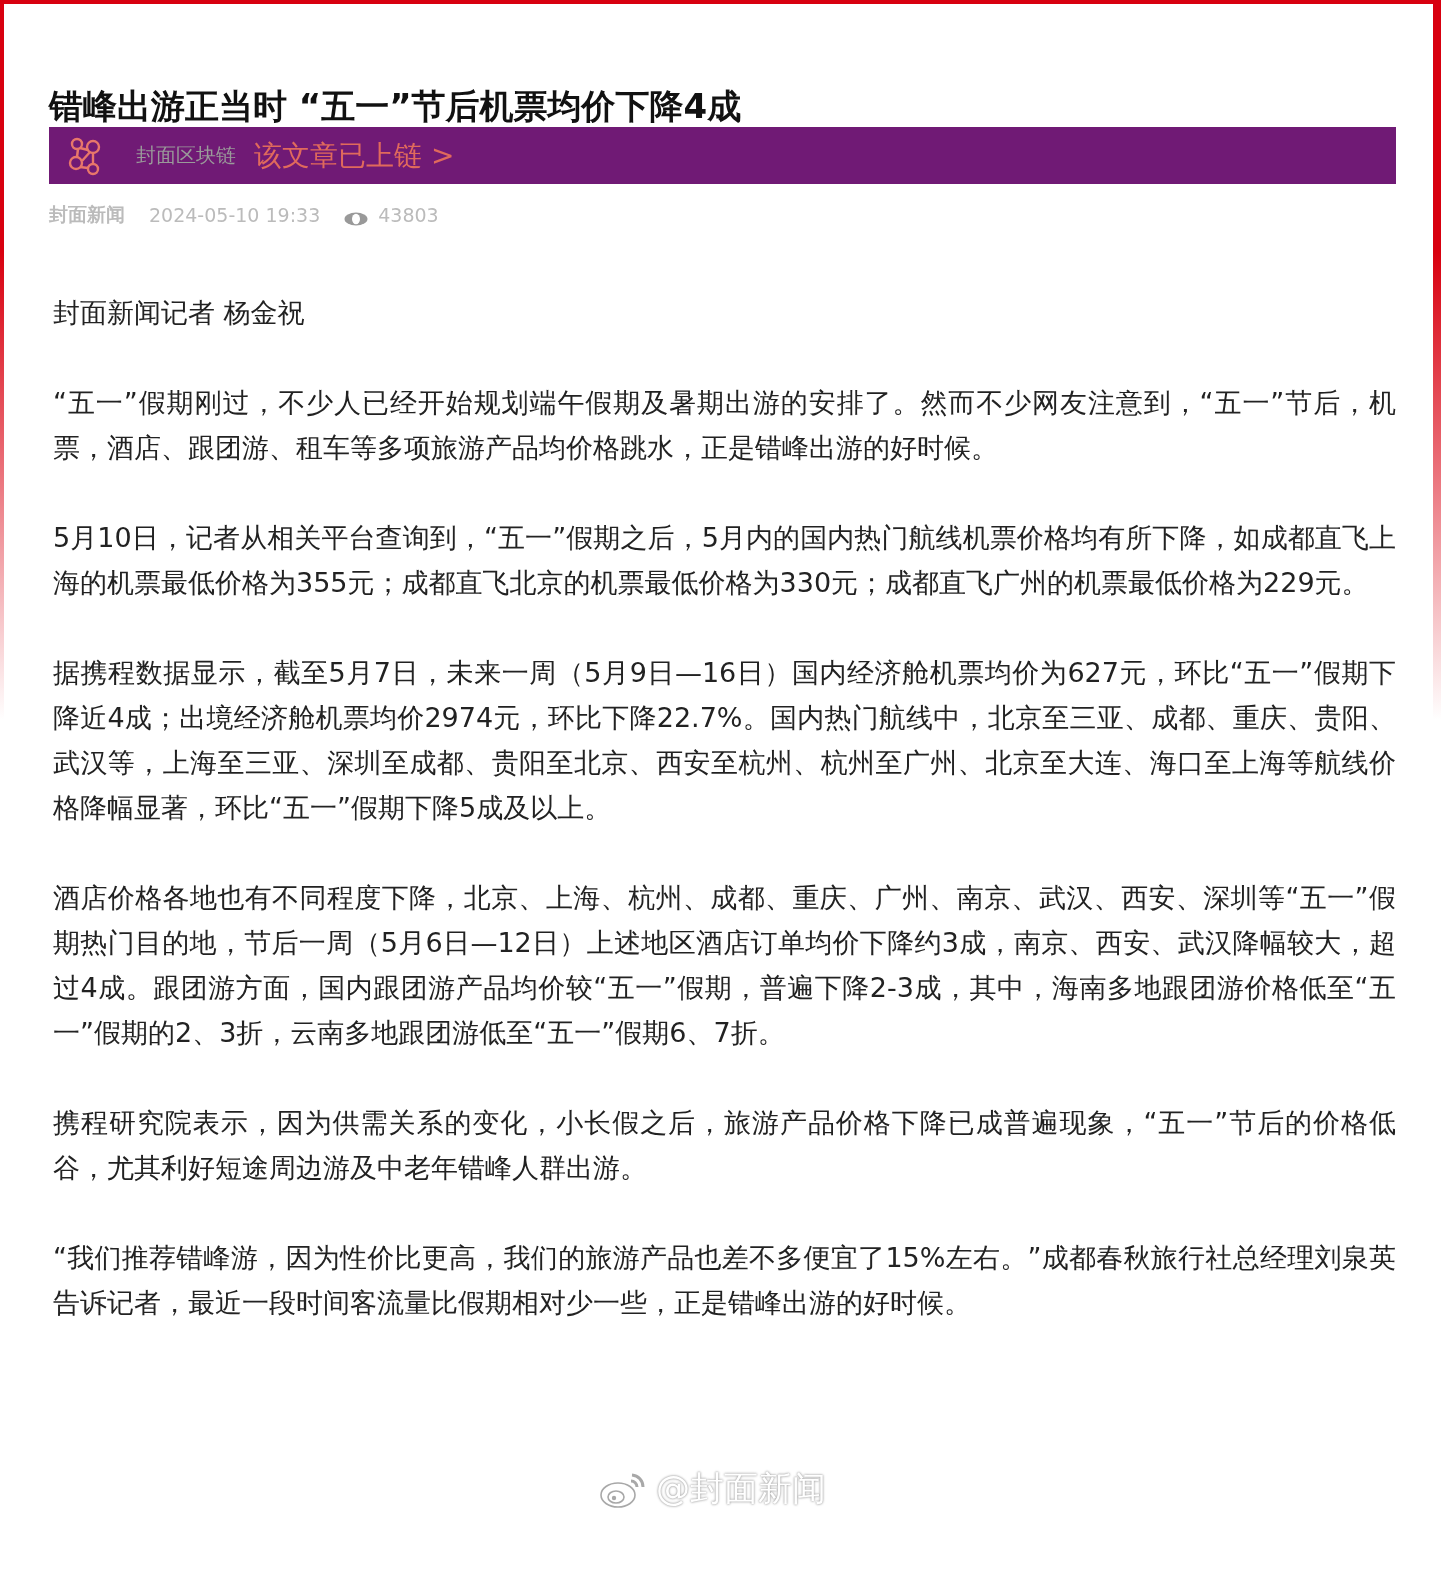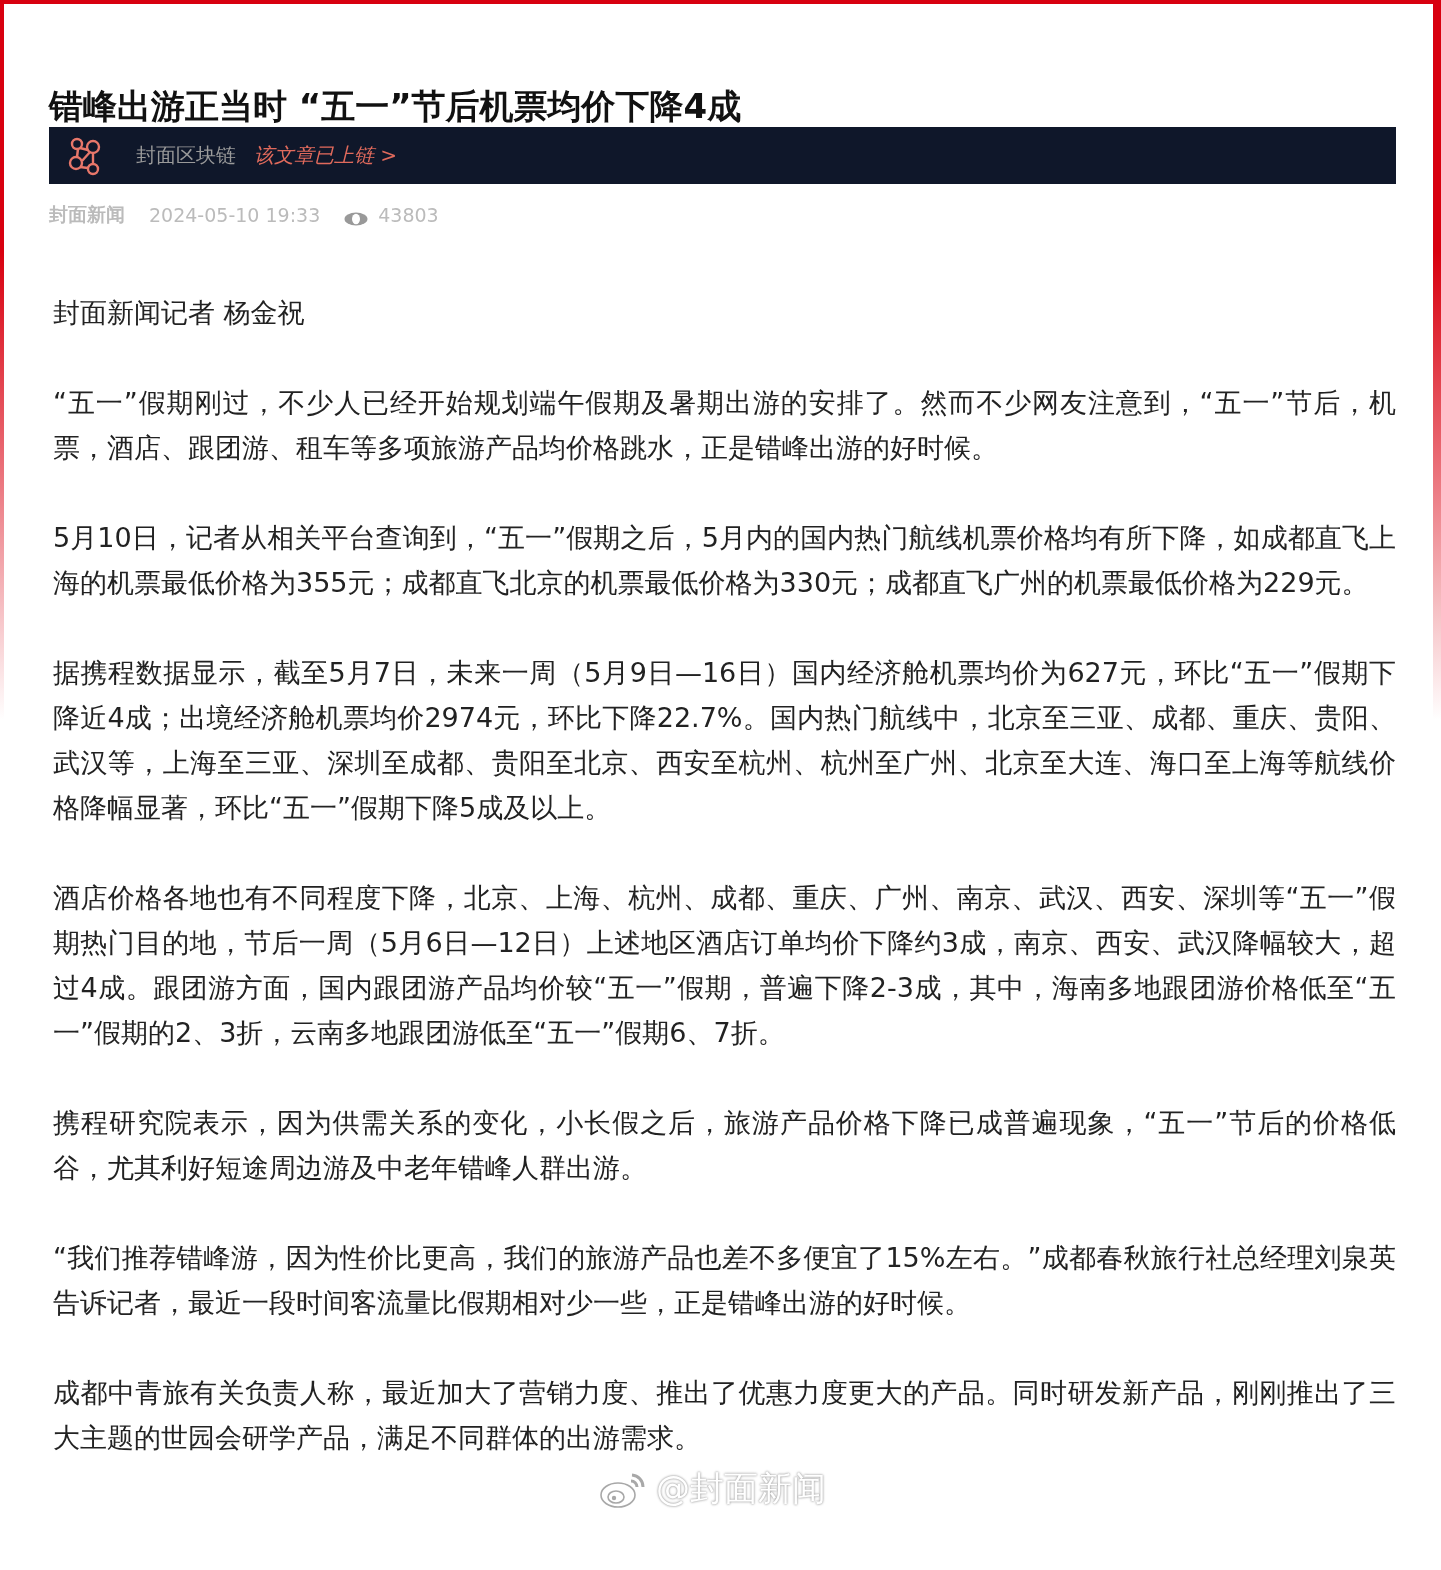--- a/index.html
+++ b/index.html
@@ -27,32 +27,32 @@
     .article {
       position: absolute; left: 49px; top: 0; width: 1347px;
     }
     .title {
       position: absolute; left: 0; top: 60px; width: 1347px;
       font-size: 34px; font-weight: bold; color: #111111;
       line-height: 46px; letter-spacing: 0px; white-space: nowrap;
     }
     .chain-bar {
       position: absolute; left: 0; top: 127px; width: 1347px; height: 57px;
-      background: #0f172a;
+      background: #701a75;
       display: flex; align-items: center;
     }
     .chain-icon {
       width: 40px; height: 40px; margin-left: 17px; margin-right: 30px;
       display: flex; align-items: center; justify-content: center;
     }
     .chain-label {
       font-size: 20px; color: #9a9a9a; margin-right: 18px;
     }
     .chain-link {
-      font-size: 20px; color: #e06a5c; text-decoration: none; cursor: pointer; font-style: italic;
+      font-size: 28px; color: #e06a5c; text-decoration: none; cursor: pointer;
     }
     .meta {
       position: absolute; left: 0; top: 200px; height: 30px;
       display: flex; align-items: center; font-size: 19px; color: #bbbbbb;
     }
     .meta .source { margin-right: 24px; font-weight: bold; }
     .meta .date { margin-right: 24px; }
     .meta .eye { width: 24px; height: 14px; margin-right: 10px; display: inline-block; }
     .body-text {
       position: absolute; left: 0; top: 290px; width: 1347px;
@@ -110,21 +110,20 @@
   </div>
 
   <div class="body-text">
     <p class="byline">封面新闻记者 杨金祝</p>
     <p>“五一”假期刚过，不少人已经开始规划端午假期及暑期出游的安排了。然而不少网友注意到，“五一”节后，机票，酒店、跟团游、租车等多项旅游产品均价格跳水，正是错峰出游的好时候。</p>
     <p>5月10日，记者从相关平台查询到，“五一”假期之后，5月内的国内热门航线机票价格均有所下降，如成都直飞上海的机票最低价格为355元；成都直飞北京的机票最低价格为330元；成都直飞广州的机票最低价格为229元。</p>
     <p>据携程数据显示，截至5月7日，未来一周（5月9日—16日）国内经济舱机票均价为627元，环比“五一”假期下降近4成；出境经济舱机票均价2974元，环比下降22.7%。国内热门航线中，北京至三亚、成都、重庆、贵阳、武汉等，上海至三亚、深圳至成都、贵阳至北京、西安至杭州、杭州至广州、北京至大连、海口至上海等航线价格降幅显著，环比“五一”假期下降5成及以上。</p>
     <p>酒店价格各地也有不同程度下降，北京、上海、杭州、成都、重庆、广州、南京、武汉、西安、深圳等“五一”假期热门目的地，节后一周（5月6日—12日）上述地区酒店订单均价下降约3成，南京、西安、武汉降幅较大，超过4成。跟团游方面，国内跟团游产品均价较“五一”假期，普遍下降2-3成，其中，海南多地跟团游价格低至“五一”假期的2、3折，云南多地跟团游低至“五一”假期6、7折。</p>
     <p>携程研究院表示，因为供需关系的变化，小长假之后，旅游产品价格下降已成普遍现象，“五一”节后的价格低谷，尤其利好短途周边游及中老年错峰人群出游。</p>
     <p>“我们推荐错峰游，因为性价比更高，我们的旅游产品也差不多便宜了15%左右。”成都春秋旅行社总经理刘泉英告诉记者，最近一段时间客流量比假期相对少一些，正是错峰出游的好时候。</p>
-    <p>成都中青旅有关负责人称，最近加大了营销力度、推出了优惠力度更大的产品。同时研发新产品，刚刚推出了三大主题的世园会研学产品，满足不同群体的出游需求。</p>
   </div>
 </div>
 
 <div class="watermark">
   <span class="weibo-icon">
     <svg width="52" height="44" viewBox="0 0 52 44" fill="#ffffff" stroke="#a8a8a8" stroke-width="1.6">
       <ellipse cx="20" cy="28" rx="17" ry="12"></ellipse>
       <ellipse cx="18" cy="30" rx="8" ry="6"></ellipse>
       <circle cx="16" cy="31" r="2.2" fill="#a8a8a8" stroke="none"></circle>
       <path d="M34 8 A12 12 0 0 1 45 20" fill="none" stroke-width="3"></path>

